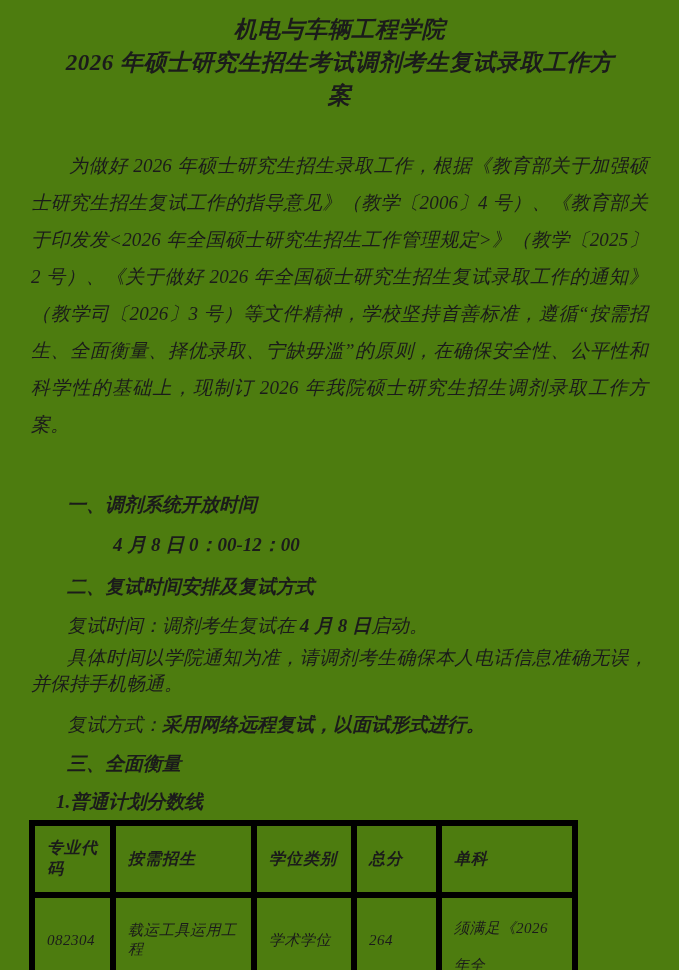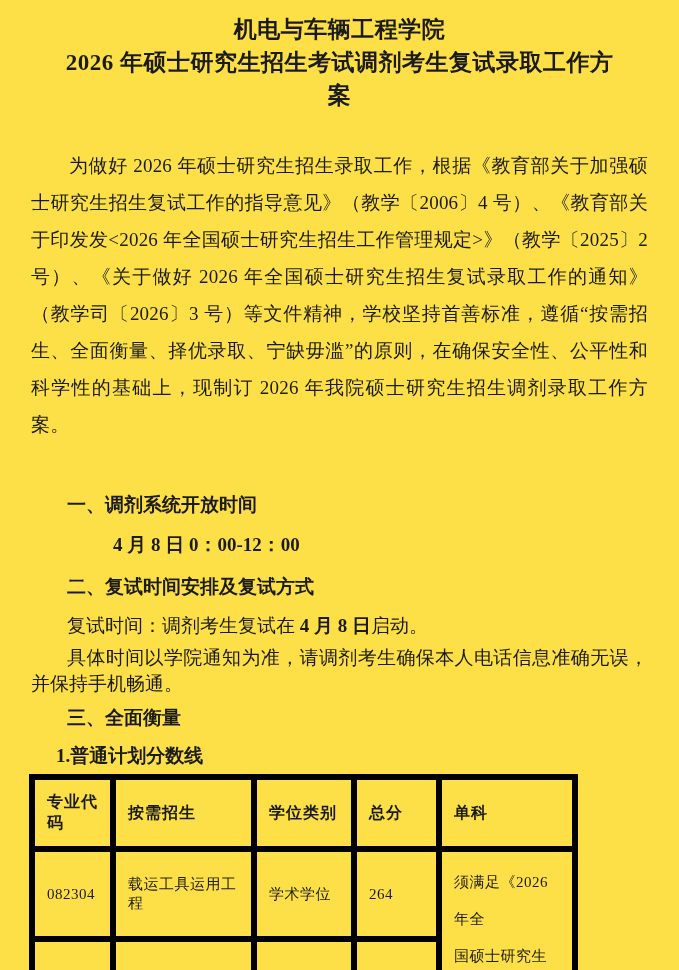--- a/index.html
+++ b/index.html
@@ -10,22 +10,23 @@
   body {
     width: 679px;
     height: 970px;
     overflow: hidden;
     font-family: "Liberation Serif", "DejaVu Serif", serif;
     color: #1b1b1b;
   }
   .page {
     width: 679px;
     height: 970px;
-    background: #fde047;
+    background: #4d7c0f;
     box-sizing: border-box;
+    font-style: italic;
   }
   .doc-title {
     margin: 0;
     padding-top: 13px;
     font-size: 23px;
     line-height: 33px;
     font-weight: 700;
     text-align: center;
     white-space: pre-line;
     letter-spacing: 0.5px;
@@ -141,20 +142,21 @@
     <h2 class="sec-heading heading-1">一、调剂系统开放时间</h2>
 
     <p class="time-line">4 月 8 日 0：00-12：00</p>
 
     <h2 class="sec-heading heading-2">二、复试时间安排及复试方式</h2>
 
     <p class="p-retest-time"><span>复试时间：调剂考生复试在 </span><span class="bold">4 月 8 日</span><span>启动。</span></p>
 
     <p class="p-notice">具体时间以学院通知为准，请调剂考生确保本人电话信息准确无误，并保持手机畅通。</p>
 
+    <p class="p-method"><span>复试方式：</span><span class="bold">采用网络远程复试，以面试形式进行。</span></p>
 
     <h2 class="sec-heading heading-3">三、全面衡量</h2>
 
     <p class="sub-heading">1.普通计划分数线</p>
 
     <table class="score-table">
       <colgroup>
         <col class="col-code">
         <col class="col-major">
         <col class="col-degree">

